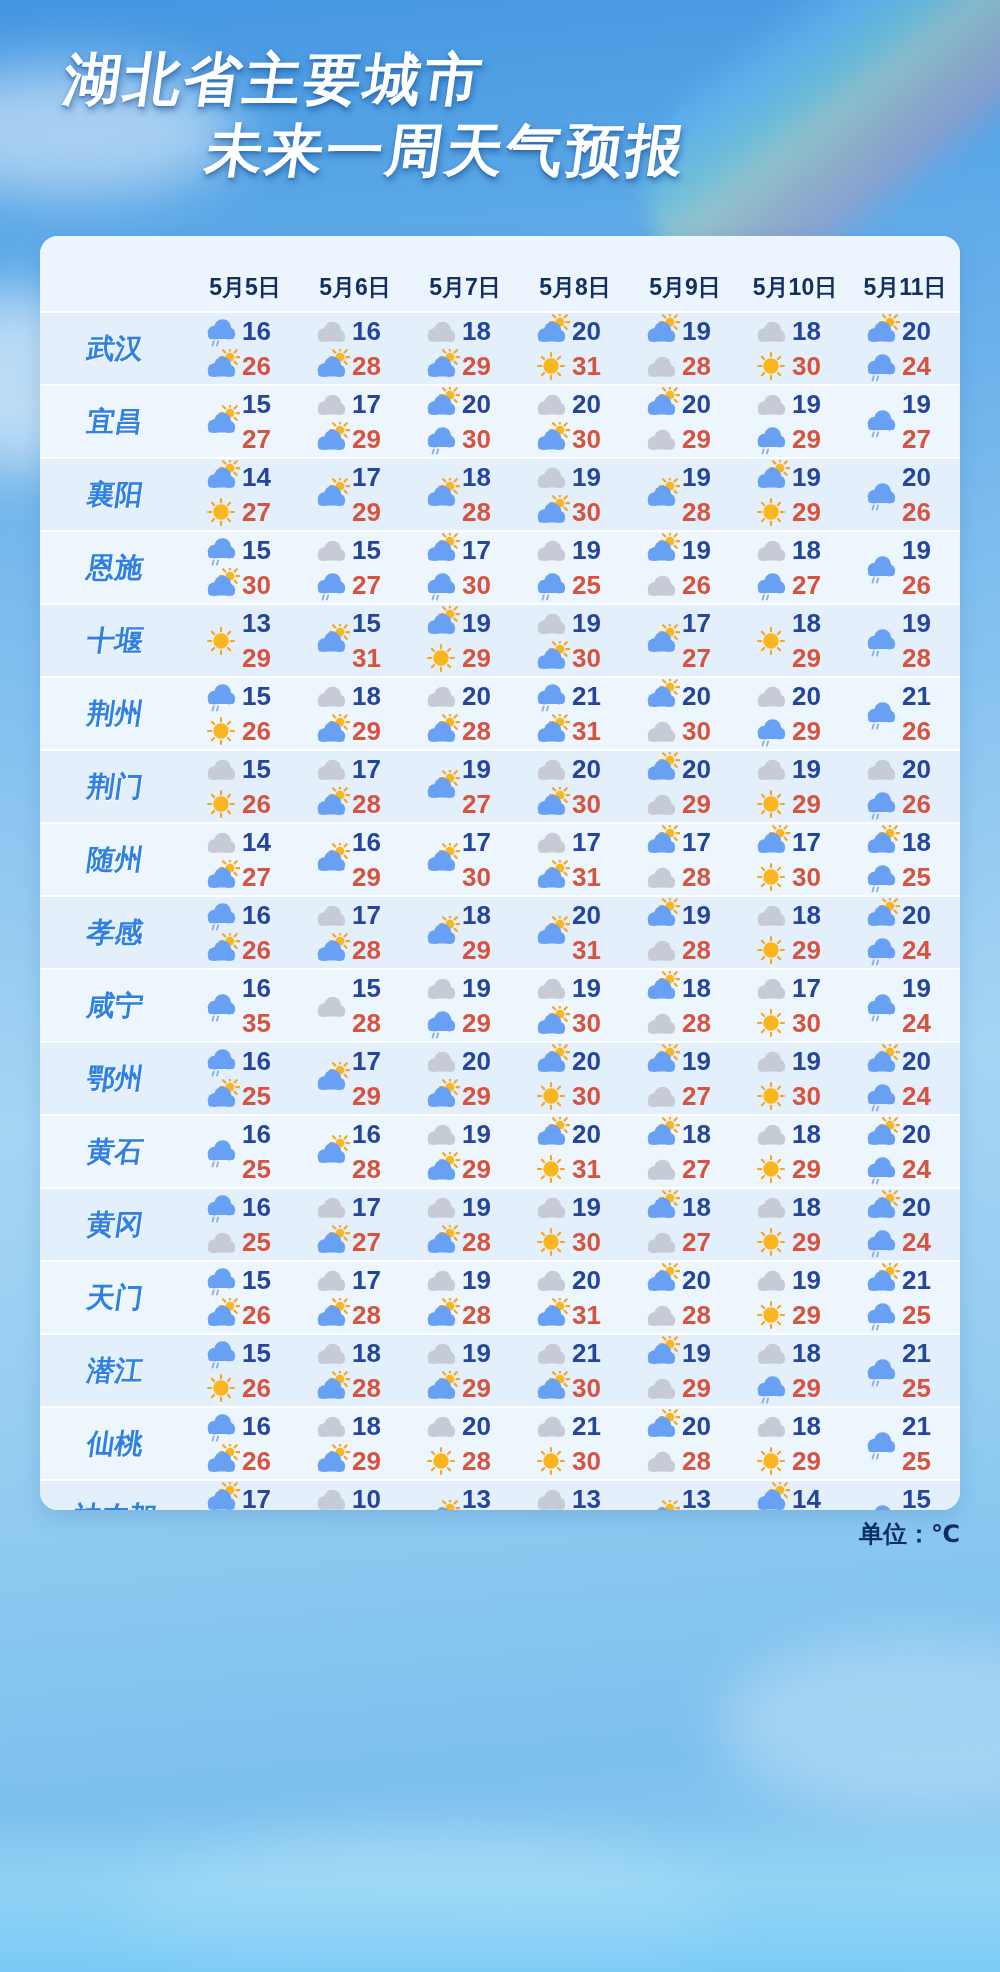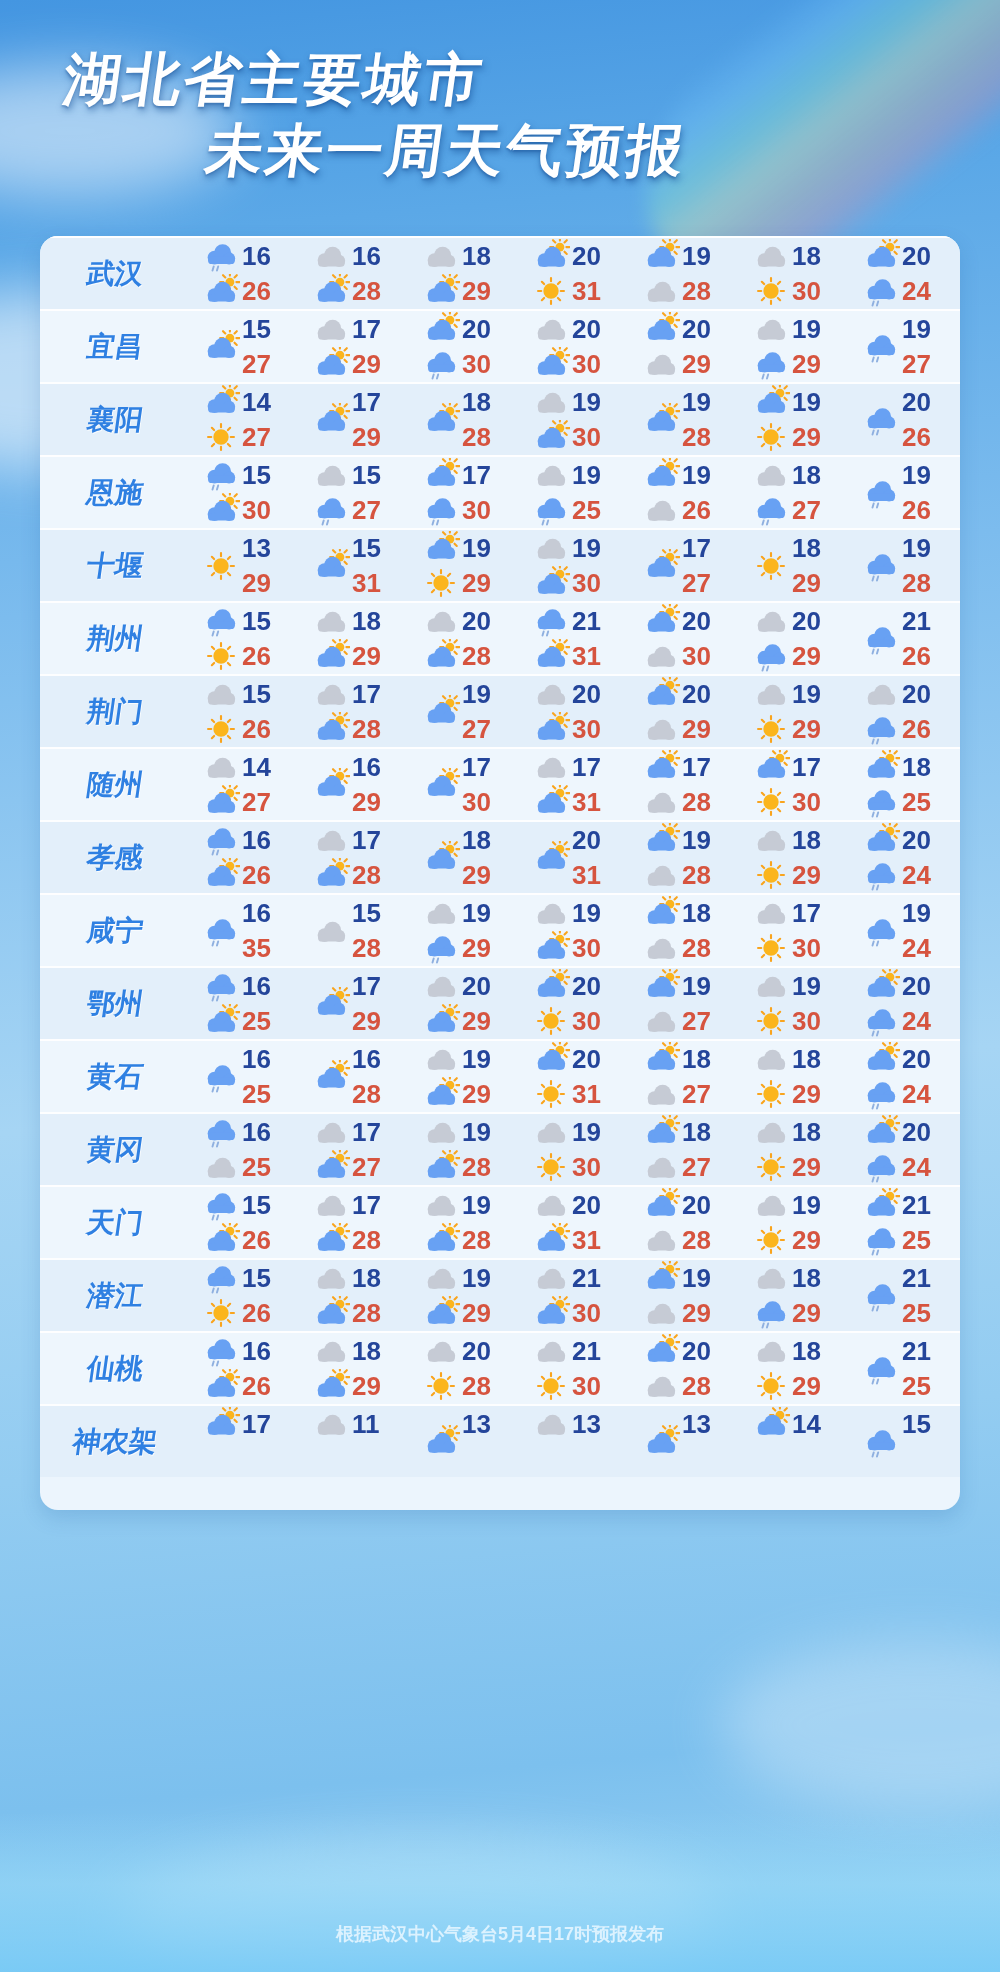--- a/index.html
+++ b/index.html
@@ -55,20 +55,30 @@
   <div class="cloud-blob c1"></div>
   <div class="cloud-blob c2"></div>
   <div class="cloud-blob c3"></div>
   <div class="cloud-blob c4"></div>
   <div class="bottom-band"></div>
 
   <h1 class="title-l1">湖北省主要城市</h1>
   <h2 class="title-l2">未来一周天气预报</h2>
 
   <div class="panel">
+    <div class="hdr" id="hdr">
+      <div class="hcell city-h"></div>
+    <div class="hcell">5月5日</div>
+        <div class="hcell">5月6日</div>
+        <div class="hcell">5月7日</div>
+        <div class="hcell">5月8日</div>
+        <div class="hcell">5月9日</div>
+        <div class="hcell">5月10日</div>
+        <div class="hcell">5月11日</div>
+      </div>
     <div id="rows">
         <div class="row">
           <div class="citycol">
             <span class="cityname">武汉</span>
           </div>
           <div class="cell">
             <span class="wicon" style="grid-area: 1 / 1;">
               <svg viewBox="0 0 44 42" width="38" height="34" aria-hidden="true">
                 <g fill="#68a1f3" transform="translate(0,0)">
                   <circle cx="14" cy="23" r="8.5"></circle>
@@ -3496,21 +3506,21 @@
             <span class="wicon" style="grid-area: 1 / 1;">
               <svg viewBox="0 0 44 42" width="38" height="34" aria-hidden="true">
                 <g fill="#c6cbd5" transform="translate(0,3)">
                   <circle cx="14" cy="23" r="8.5"></circle>
                   <circle cx="24" cy="17" r="10.5"></circle>
                   <circle cx="32" cy="24" r="7.5"></circle>
                   <rect x="6" y="22" width="33" height="9" rx="4.5"></rect>
                 </g>
               </svg>
             </span>
-            <span class="temp low" style="grid-area: 1 / 2;">11</span>
+            <span class="temp low" style="grid-area: 1 / 2;">10</span>
           </div>
           <div class="cell">
             <span class="wicon" style="grid-area: 1 / 1 / span 2;">
               <svg viewBox="0 0 44 42" width="38" height="34" aria-hidden="true">
                 <line x1="41.0" y1="10.0" x2="45.0" y2="10.0" stroke="#f9a41d" stroke-width="2.6" stroke-linecap="round"></line>
                 <line x1="38.7" y1="15.7" x2="41.5" y2="18.5" stroke="#f9a41d" stroke-width="2.6" stroke-linecap="round"></line>
                 <line x1="33.0" y1="18.0" x2="33.0" y2="22.0" stroke="#f9a41d" stroke-width="2.6" stroke-linecap="round"></line>
                 <line x1="27.3" y1="15.7" x2="24.5" y2="18.5" stroke="#f9a41d" stroke-width="2.6" stroke-linecap="round"></line>
                 <line x1="25.0" y1="10.0" x2="21.0" y2="10.0" stroke="#f9a41d" stroke-width="2.6" stroke-linecap="round"></line>
                 <line x1="27.3" y1="4.3" x2="24.5" y2="1.5" stroke="#f9a41d" stroke-width="2.6" stroke-linecap="round"></line>
@@ -3598,14 +3608,14 @@
                   <line x1="18.5" y1="34" x2="17" y2="39"></line>
                 </g>
               </svg>
             </span>
             <span class="temp low" style="grid-area: 1 / 2;">15</span>
           </div>
         </div>
       </div>
   </div>
 
-  <div class="footer">根据武汉中心气象台5月4日17时预报发布</div>
+  <div class="unit">单位：℃</div>
 </div>
 
 </body></html>

